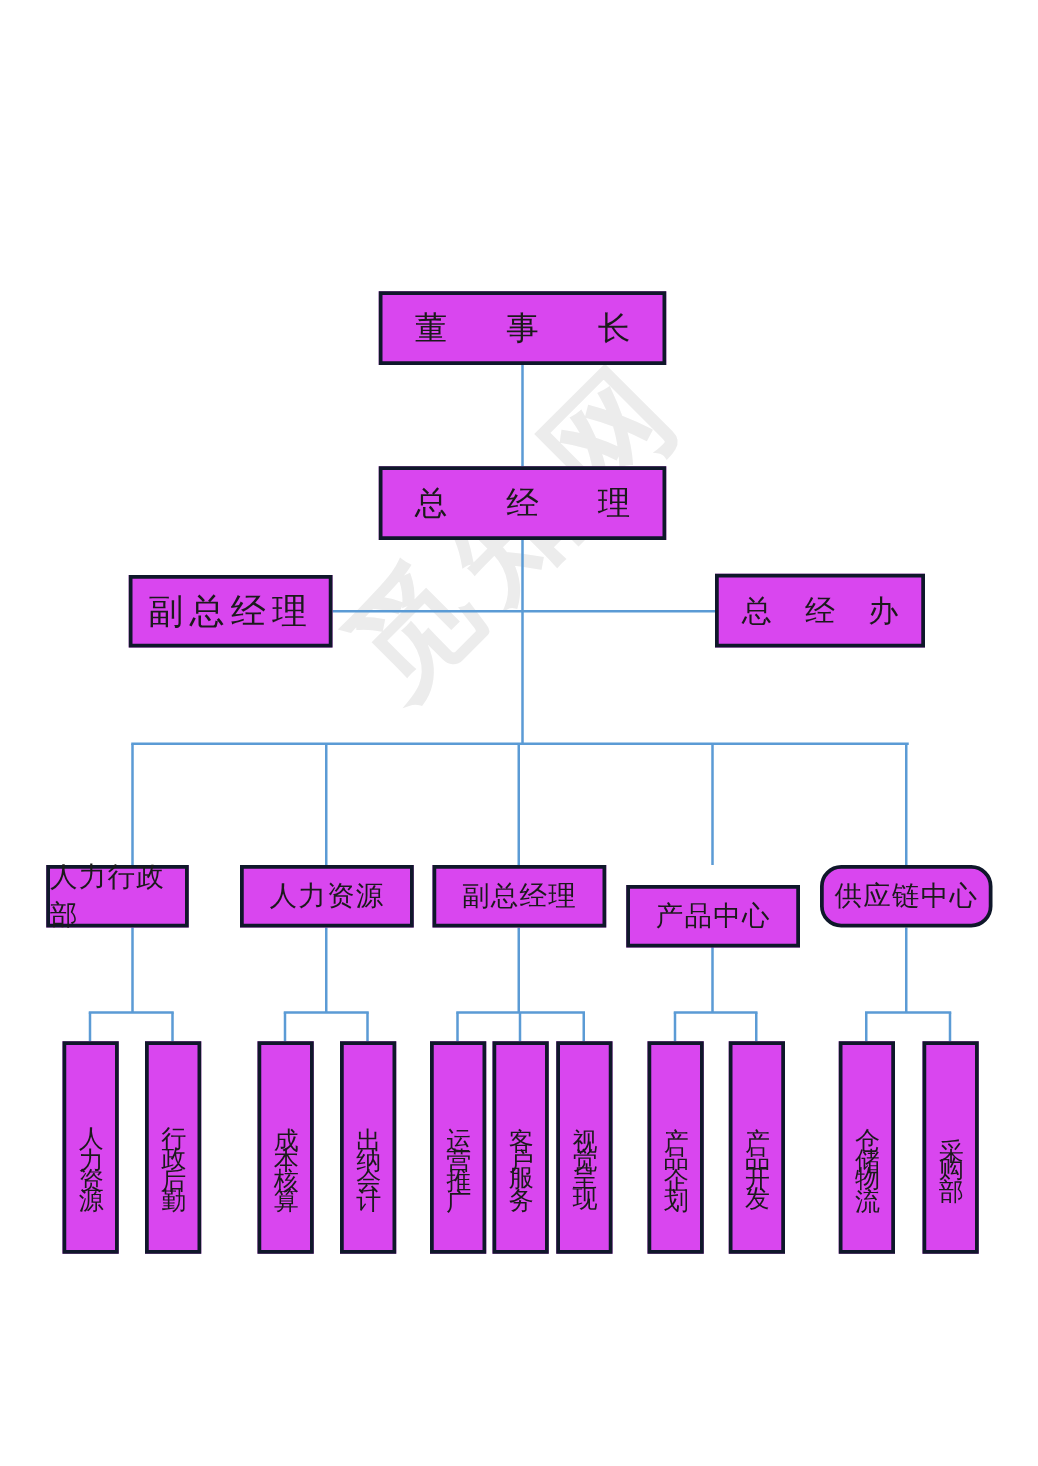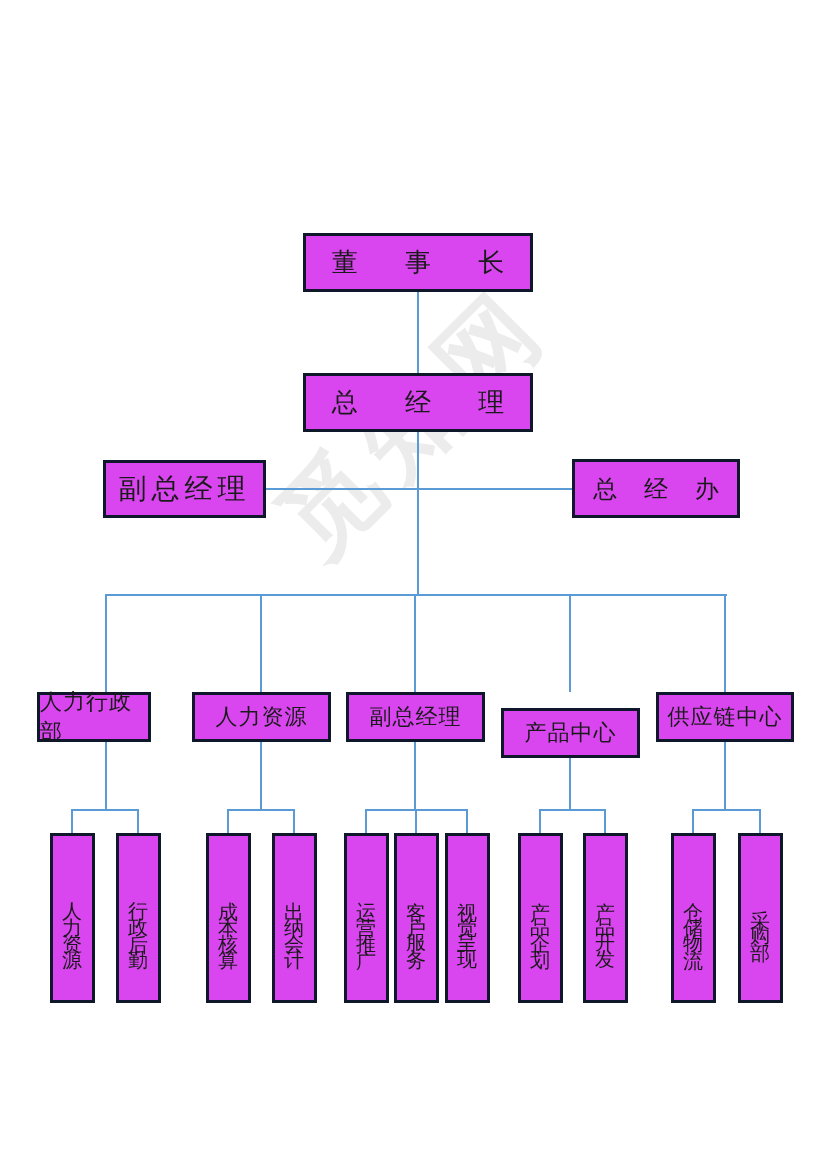--- a/index.html
+++ b/index.html
@@ -85,21 +85,21 @@
 
   <div class="node lv1" style="left:303px;top:373px;width:230px;height:59px;">总 经 理</div>
 
   <div class="node lv3a" style="left:103px;top:460px;width:163px;height:58px;">副总经理</div>
   <div class="node lv3b" style="left:572px;top:459px;width:168px;height:59px;">总 经 办</div>
 
   <div class="node dept" style="left:37px;top:692px;width:114px;height:50px;">人力行政部</div>
   <div class="node dept" style="left:192px;top:692px;width:139px;height:50px;">人力资源</div>
   <div class="node dept" style="left:346px;top:692px;width:139px;height:50px;">副总经理</div>
   <div class="node dept" style="left:501px;top:708px;width:139px;height:50px;">产品中心</div>
-  <div class="node dept" style="left:656px;top:692px;width:138px;height:50px;">供应链中心</div>
+  <div class="node dept" style="left:656px;top:692px;width:138px;height:50px;border-radius:17px;">供应链中心</div>
 
   <div class="node sub" style="left:50px;top:833px;width:45px;height:170px;">
     <span class="vtext">人力资源</span>
     </div>
   <div class="node sub" style="left:116px;top:833px;width:45px;height:170px;">
     <span class="vtext">行政后勤</span>
     </div>
 
   <div class="node sub" style="left:206px;top:833px;width:45px;height:170px;">
     <span class="vtext">成本核算</span>

